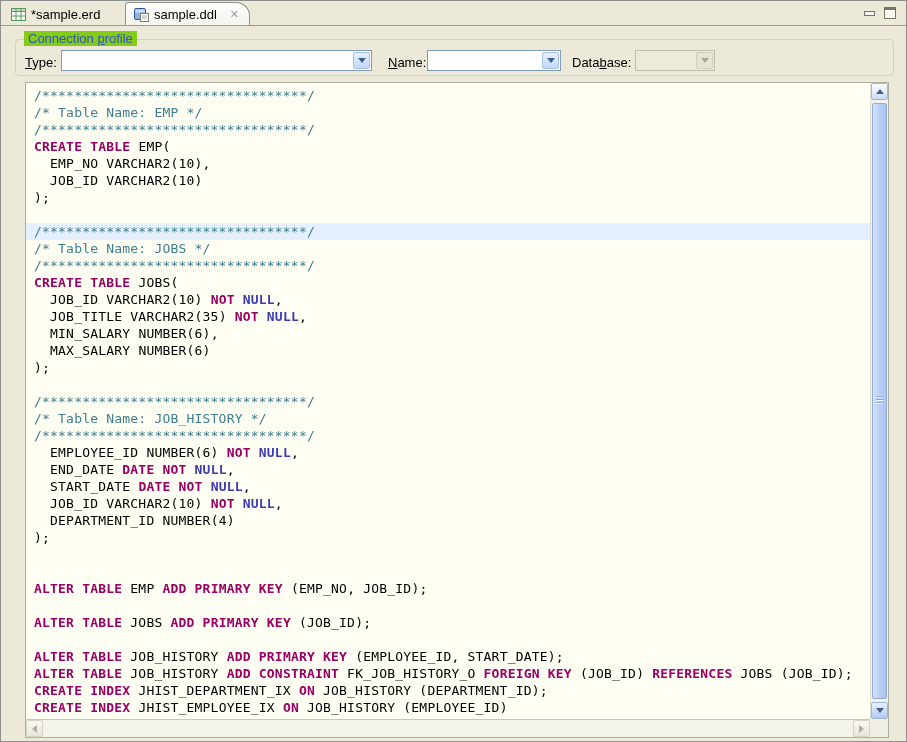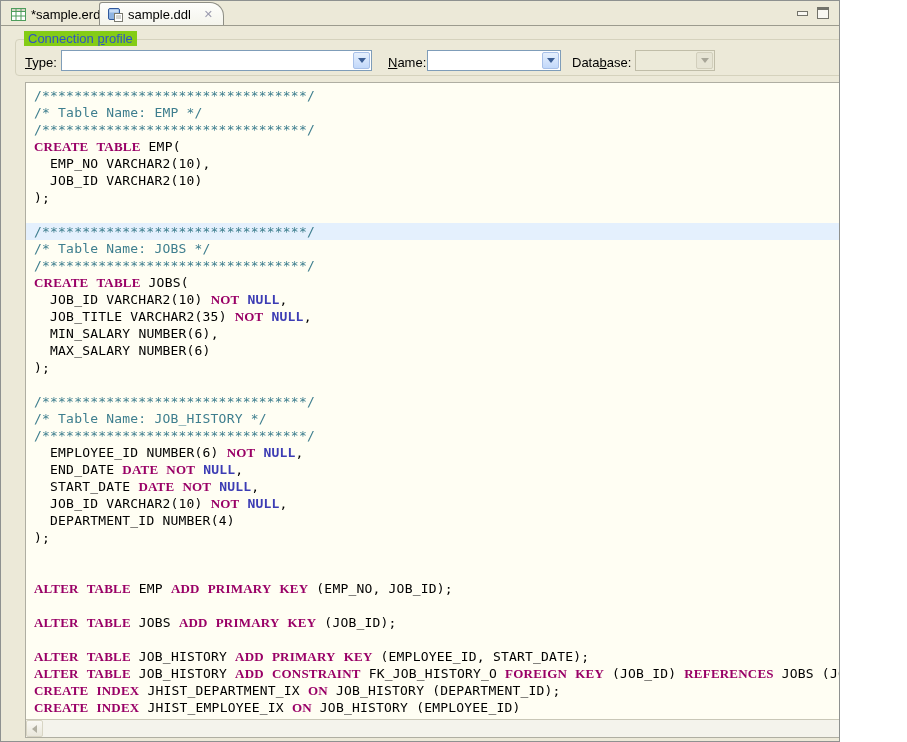--- a/index.html
+++ b/index.html
@@ -1,35 +1,35 @@
 <!DOCTYPE html>
 <html style="--c-comment: #3E7E8E; --c-keyword: #990066; --c-reserved: #3C3CB4; --c-curline: #E4F0FD; --c-editorbg: #FFFEF3; --c-grouptitle: #2F51C6;"><head>
 <meta charset="utf-8">
 <style>
   html,body { margin:0; padding:0; background:#ffffff; }
   * { box-sizing:border-box; }
 
   .window {
-    position:relative; width:840px; height:742px;
+    position:relative; width:907px; height:742px;
     background:#ECE9D8;
     border:1px solid #8E9190;
     font-family:"Liberation Sans", sans-serif;
     font-size:13px; color:#000;
     overflow:hidden;
   }
 
   
   .tabbar {
     position:absolute; left:0; top:0; right:0; height:25px;
     background:#ECE9D8; border-bottom:1px solid #9C9B8E;
   }
   .tab { position:absolute; display:flex; align-items:center; gap:5px; cursor:default; }
   .tab-inactive { left:4px; top:3px; height:21px; padding:0 10px 0 6px; }
   .tab-active {
-    left:98px; top:1px; height:23px; padding:0 8px 0 8px;
+    left:124px; top:1px; height:23px; padding:0 8px 0 8px;
     background:linear-gradient(#FEFEFC,#F4F4EC);
     border:1px solid #8E8E85; border-bottom:none;
     border-radius:3px 14px 0 0;
   }
   .tab-label { white-space:nowrap; }
   .tab-close { margin-left:6px; font-size:11px; color:#9a9aae; line-height:13px; width:13px; text-align:center; }
 
   .winctrl { position:absolute; right:10px; top:6px; display:flex; gap:9px; align-items:flex-start; }
   .ico-min { width:11px; height:5px; border:1px solid #73736A; background:#F8F7F1; margin-top:4px; }
   .ico-max { width:12px; height:12px; border:1px solid #73736A; background:#F8F7F1; position:relative; }
@@ -72,21 +72,21 @@
   .code-area {
     position:absolute; left:0; top:0; right:18px; bottom:18px;
     overflow:hidden; padding-top:4px;
     font-family:"DejaVu Sans Mono", monospace;
     font-size:13px; letter-spacing:0.2px; line-height:17px;
     cursor:text;
   }
   .code-line { height:17px; padding-left:8px; white-space:pre; }
   .code-line.current { background:var(--c-curline,#E4F0FD); }
   .tok-comment  { color:var(--c-comment,#3E7E8E); }
-  .tok-keyword  { color:var(--c-keyword,#990066); font-weight:bold;font-family:Liberation Serif, serif; }
+  .tok-keyword  { color:var(--c-keyword,#990066); font-weight:bold; }
   .tok-reserved { color:var(--c-reserved,#3C3CB4); font-weight:bold; }
 
   
   .vscroll {
     position:absolute; top:0; right:0; bottom:18px; width:18px;
     background:#F3F2EC; border-left:1px solid #E2E0D2;
   }
   .sb-btn {
     position:absolute; left:0; right:0; height:17px;
     background:linear-gradient(#FDFEFF,#CCDDF6);

